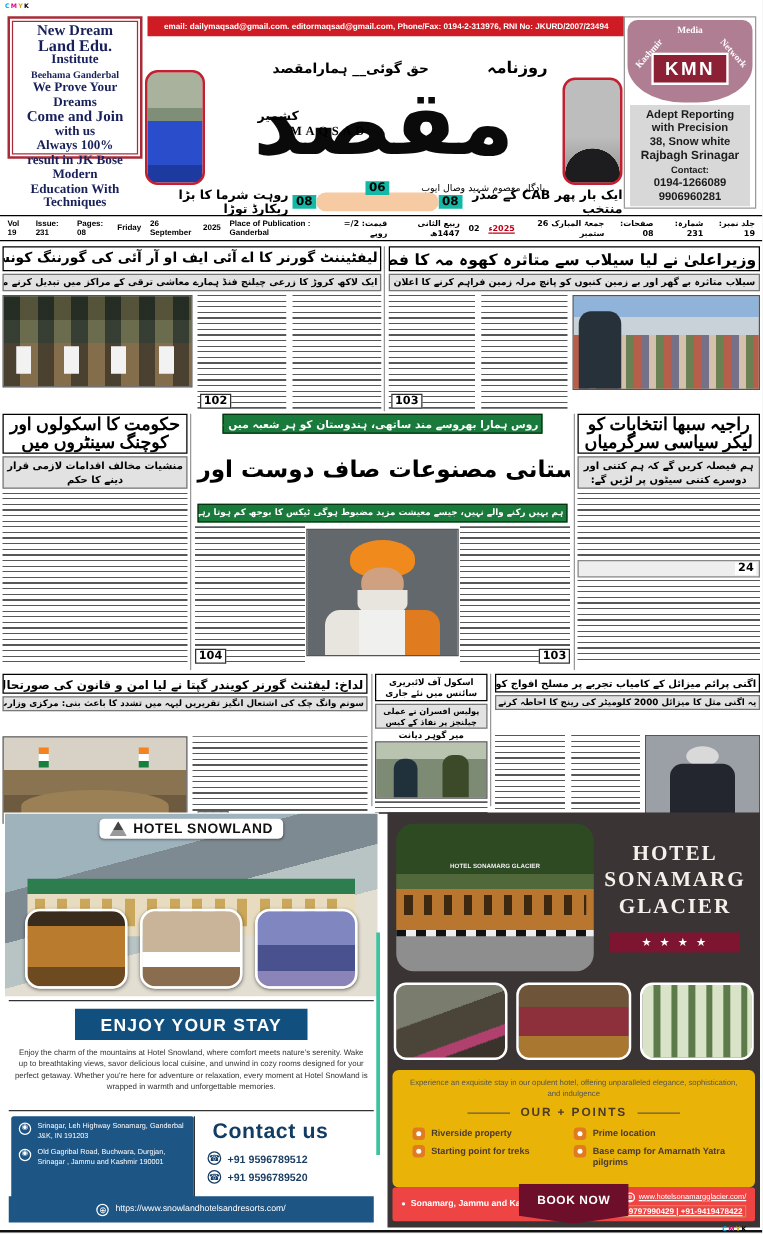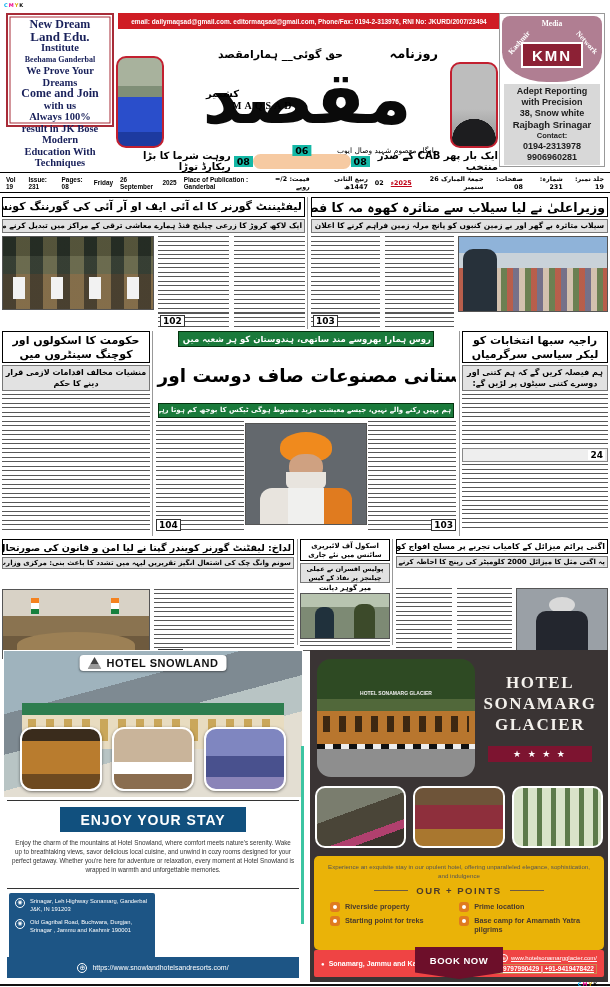--- a/index.html
+++ b/index.html
@@ -103,21 +103,21 @@
       rgba(240,240,240,.55) 12px 18px, rgba(40,120,70,.5) 18px 24px); }
   .ph-flood .fig { position:absolute; left:4px; bottom:0; width:34px; height:62px; background:#27313a;
       border-radius:10px 10px 0 0; }
   .txtA2 { position:absolute; right:154px; left:0; top:0; bottom:0; }
 
   
   .artB1 { position:absolute; left:2px; top:331px; width:148px; height:205px; }
   .artB3 { position:absolute; left:462px; top:331px; width:146px; height:205px; }
   .artB2 { position:absolute; left:152px; top:331px; width:308px; height:205px;
            border-left:1px solid #999; border-right:1px solid #999; padding:0 3px; }
-  .hB { font-size:11px; white-space:normal; line-height:14px; height:32px; }
+  .hB { font-size:14px; white-space:normal; line-height:14px; height:32px;font-family:Liberation Serif, serif; }
   .sB { font-size:8px; white-space:normal; line-height:11px; height:26px; }
   .kick { margin:0 22px; font-size:8.5px; height:16px; }
   .bigH { height:56px; display:flex; align-items:center; justify-content:center; font-size:18.5px;
           font-weight:bold; direction:rtl; white-space:nowrap; overflow:hidden; letter-spacing:-.3px; }
   .subPM { font-size:7px; height:15px; margin:0 2px; }
   .bodyB { position:relative; margin-top:3px; height:110px; }
   .ph-modi { position:absolute; left:50%; transform:translateX(-50%); top:2px; width:122px; height:102px;
              background:linear-gradient(180deg,#63686d 0 100%); }
   .ph-modi .turban { position:absolute; left:50%; top:8px; transform:translateX(-50%); width:52px; height:30px;
              background:#f08a1d; border-radius:50% 50% 40% 40%; }
@@ -282,21 +282,21 @@
       <span class="kmn-arc arc2">Media</span>
       <span class="kmn-arc arc3">Network</span>
       <div class="kmn-box">KMN</div>
     </div>
     <div class="kmn-body">
       <div class="kb1">Adept  Reporting</div>
       <div class="kb1">with  Precision</div>
       <div class="kb1">38, Snow white</div>
       <div class="kb2">Rajbagh Srinagar</div>
       <div class="kb3">Contact:</div>
-      <div class="kb1">0194-2313978</div>
+      <div class="kb1">0194-1266089</div>
       <div class="kb1">9906960281</div>
     </div>
   </div>
 
   <div class="mast">
     <div class="mphoto mp-l"></div>
     <div class="mphoto mp-r"></div>
     <div class="m-daily rtl">روزنامہ</div>
     <div class="m-slogan rtl">حق گوئی__ ہمارامقصد</div>
     <div class="m-title rtl">مقصد</div>
@@ -470,20 +470,31 @@
       <div class="snow-addr">
         <div class="addr-item">
           <span class="pin">◉</span>
           <span>Srinagar, Leh Highway Sonamarg, Ganderbal J&amp;K, IN 191203</span>
         </div>
         <div class="addr-item">
           <span class="pin">◉</span>
           <span>Old Gagribal Road, Buchwara, Durgjan, Srinagar , Jammu and Kashmir 190001</span>
         </div>
       </div>
+      <div class="snow-contact">
+        <h3>Contact us</h3>
+        <div class="ph-row">
+          <span class="ph-ic">☎</span>
+          <span class="num">+91 9596789512</span>
+        </div>
+        <div class="ph-row">
+          <span class="ph-ic">☎</span>
+          <span class="num">+91 9596789520</span>
+        </div>
+      </div>
     </div>
     <div class="snow-bar">
       <span class="globe">⊕</span>
       <span>https://www.snowlandhotelsandresorts.com/</span>
     </div>
     <div class="snow-accent"></div>
   </div>
 
   <div class="sona">
     <div class="sona-photo">

